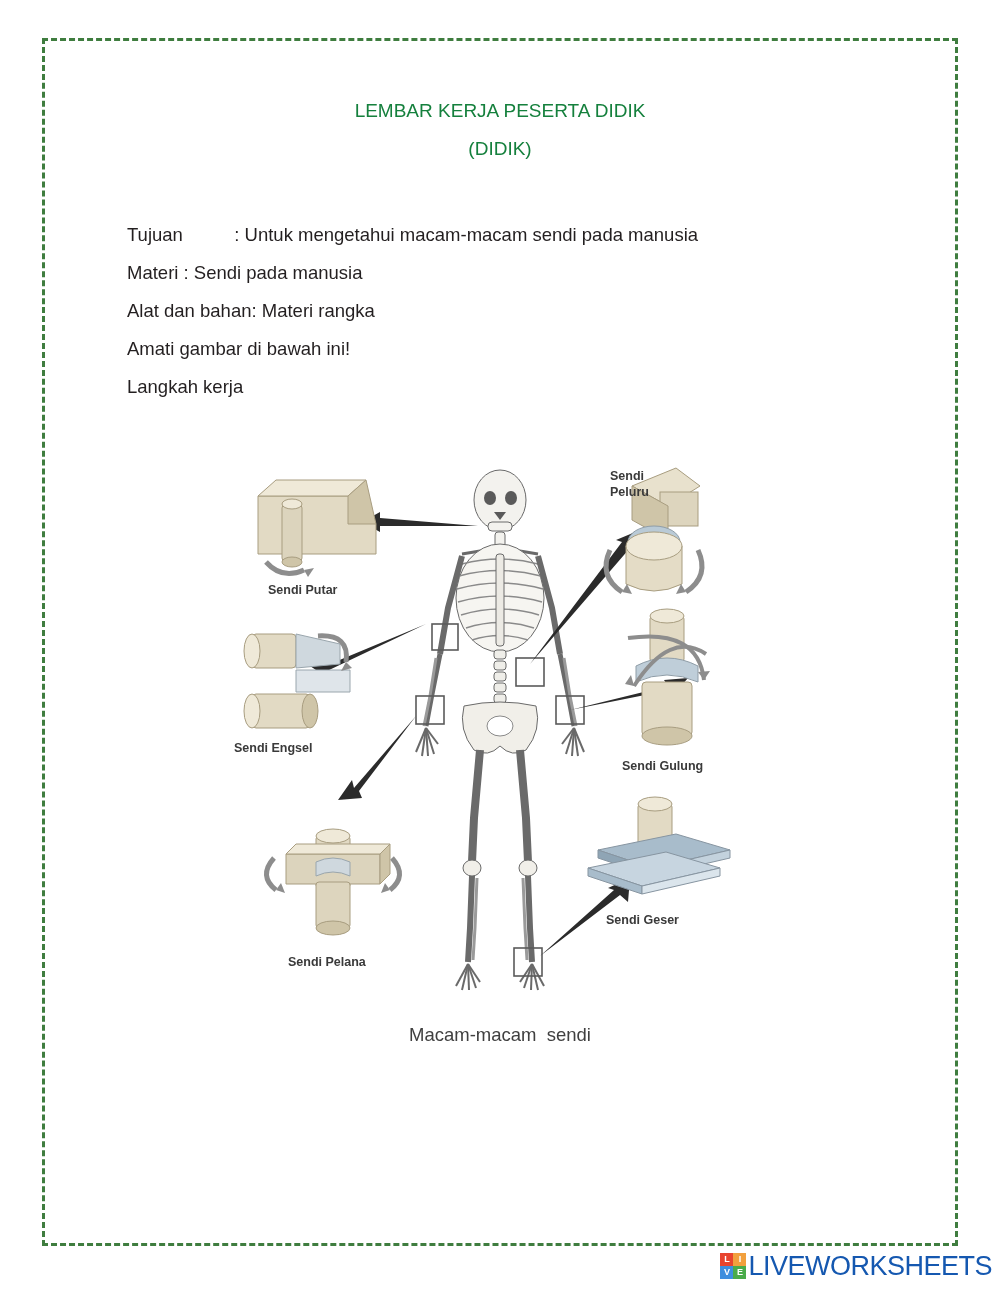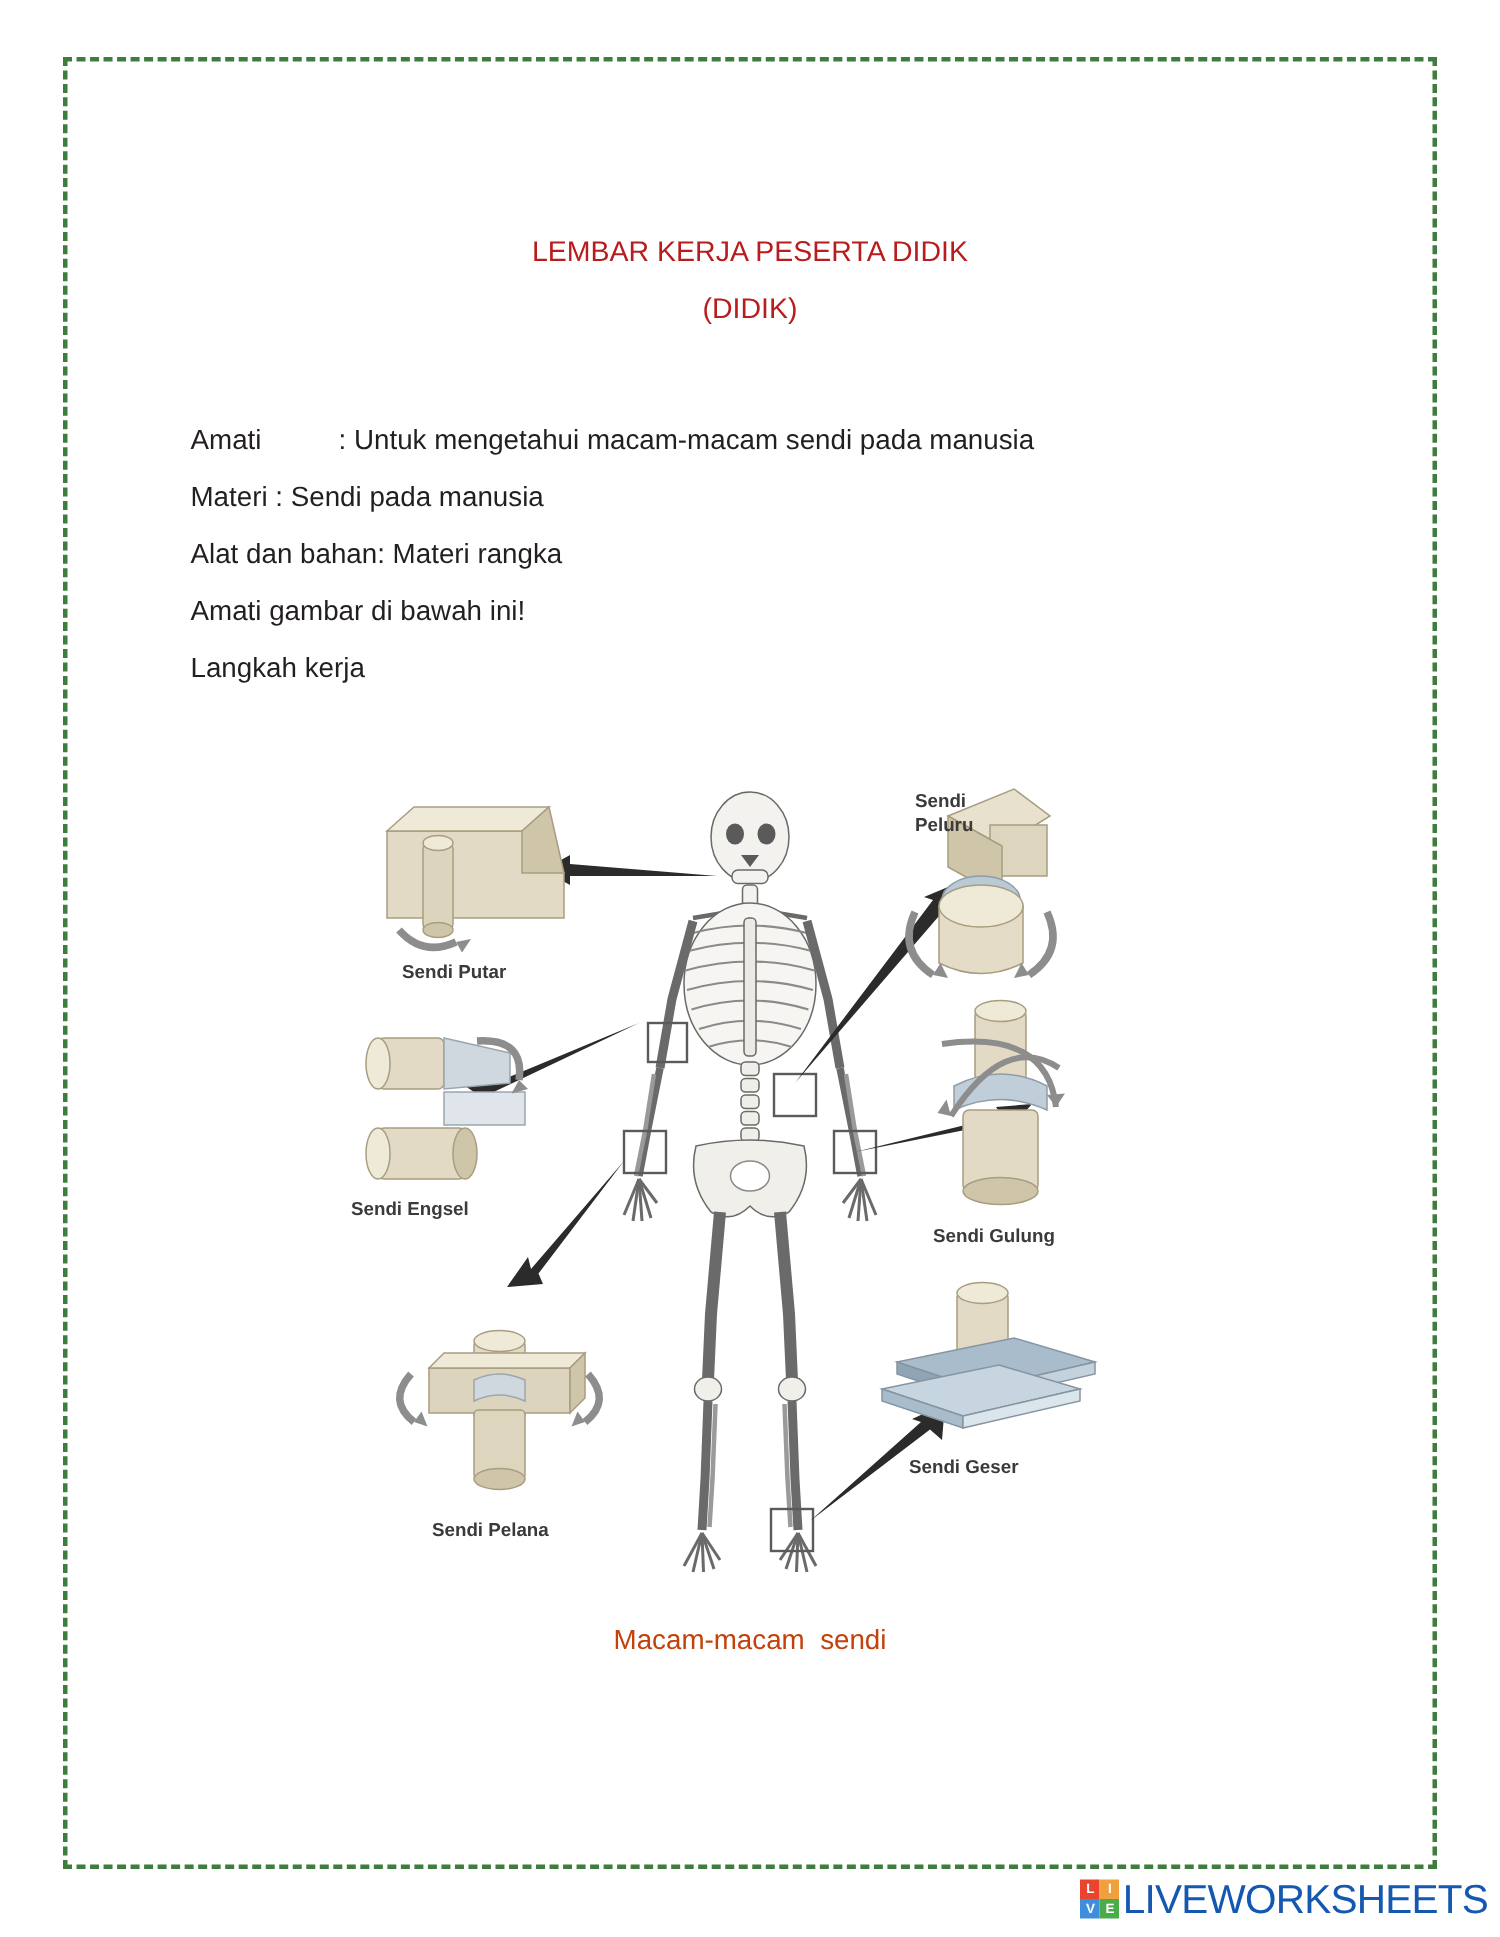--- a/index.html
+++ b/index.html
@@ -32,24 +32,24 @@
     left: 6px;
     top: 6px;
     right: 6px;
     bottom: 6px;
     border: 1px solid #ffffff;
   }
 
   
   .title-block {
     text-align: center;
-    margin-top: 102px;
+    margin-top: 44px;
     font-size: 19px;
     line-height: 38px;
-    color: #b91c1c;
+    color: #15803d;
   }
 
   
   .body-block {
     margin-top: 48px;
     padding-left: 75px;
     font-size: 18.5px;
     line-height: 38px;
     color: #231f20;
   }
@@ -63,21 +63,21 @@
     margin: 52px auto 0 auto;
     width: 540px;
     height: 560px;
   }
   .figure svg {
     display: block;
   }
   .figure-caption {
     text-align: center;
     font-size: 18.5px;
-    color: #c2410c;
+    color: #404040;
     margin-top: 6px;
     white-space: pre;
   }
 
   
   .footer-logo {
     position: absolute;
     right: 8px;
     bottom: 8px;
     display: flex;
@@ -120,21 +120,21 @@
 
 <div class="page">
   <div class="page-inner">
 
     <div class="title-block">
       <div>LEMBAR KERJA PESERTA DIDIK</div>
       <div>(DIDIK)</div>
     </div>
 
     <div class="body-block">
-      <div class="body-line">Amati          : Untuk mengetahui macam-macam sendi pada manusia</div>
+      <div class="body-line">Tujuan          : Untuk mengetahui macam-macam sendi pada manusia</div>
       <div class="body-line">Materi : Sendi pada manusia</div>
       <div class="body-line">Alat dan bahan: Materi rangka</div>
       <div class="body-line">Amati gambar di bawah ini!</div>
       <div class="body-line">Langkah kerja</div>
     </div>
 
     <div class="figure">
       <svg width="540" height="560" viewBox="0 0 540 560" xmlns="http://www.w3.org/2000/svg">
         <defs>
           <g id="bone-end">

